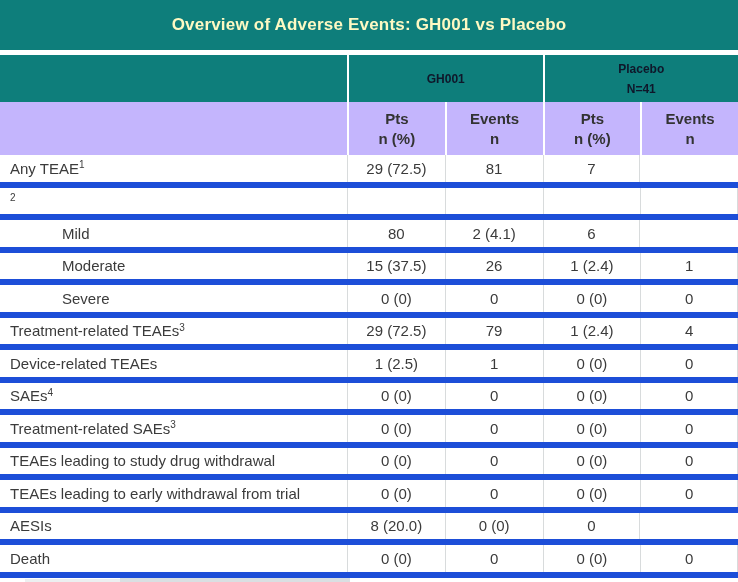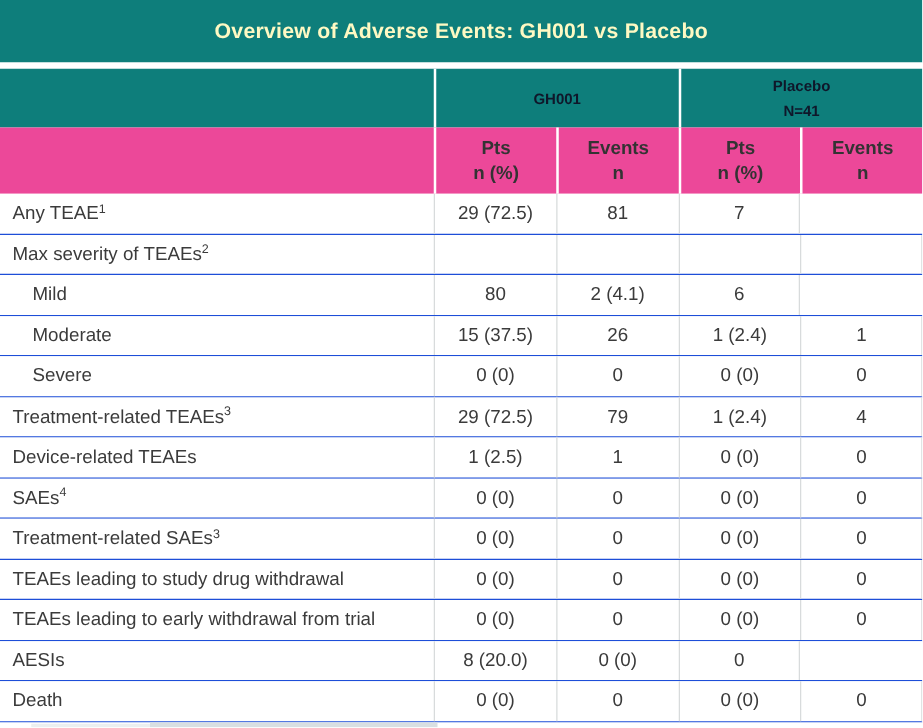--- a/index.html
+++ b/index.html
@@ -47,52 +47,52 @@
     display: flex;
     flex-direction: column;
     justify-content: center;
     line-height: 20px;
   }
   .sub-header {
     display: grid;
     grid-template-columns: 347px repeat(4, 1fr);
     width: 738px;
     height: 53px;
-    background: #ec4899;
+    background: #c4b5fd;
   }
   .sub-cell {
     border-left: 2px solid #ffffff;
     font-weight: 700;
     font-size: 15px;
     color: #333333;
     text-align: center;
     display: flex;
     flex-direction: column;
     justify-content: center;
     line-height: 20px;
   }
   .tbody { width: 738px; }
   .row {
     display: grid;
     grid-template-columns: 347px repeat(4, 1fr);
     width: 738px;
     height: 32.5px;
-    border-bottom: 1px solid #1d4ed8;
+    border-bottom: 6px solid #1d4ed8;
     background: #ffffff;
   }
   .cell {
     display: flex;
     align-items: center;
     font-size: 15px;
     color: #3b3b3b;
     overflow: hidden;
     white-space: nowrap;
   }
   .cell.label { padding-left: 10px; justify-content: flex-start; }
-  .cell.label.indent { padding-left: 26px; }
+  .cell.label.indent { padding-left: 62px; }
   .cell.label sup { font-size: 10px; line-height: 1; margin-top: -6px; }
   .cell.num {
     justify-content: center;
     border-left: 1px solid #d8dbdc;
   }
   .cell.num:last-child { border-right: 1px solid #d8dbdc; }
   .footnote-clip {
     position: absolute;
     left: 0;
     bottom: 0;
@@ -162,21 +162,20 @@
         <div class="cell label">
           <span>Any TEAE</span>
           <sup>1</sup>
         </div>
         <div class="cell num">29 (72.5)</div>
         <div class="cell num">81</div>
         <div class="cell num">7</div>
       </div>
       <div class="row">
         <div class="cell label">
-          <span>Max severity of TEAEs</span>
           <sup>2</sup>
         </div>
         <div class="cell num"></div>
         <div class="cell num"></div>
         <div class="cell num"></div>
         <div class="cell num"></div>
       </div>
       <div class="row">
         <div class="cell label indent">
           <span>Mild</span>

